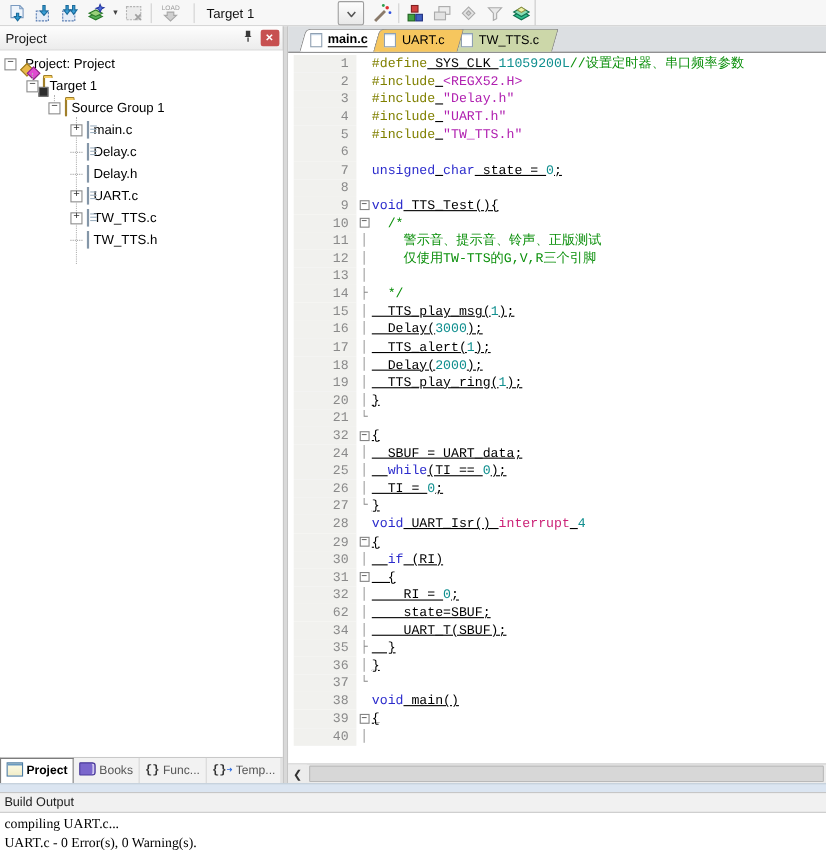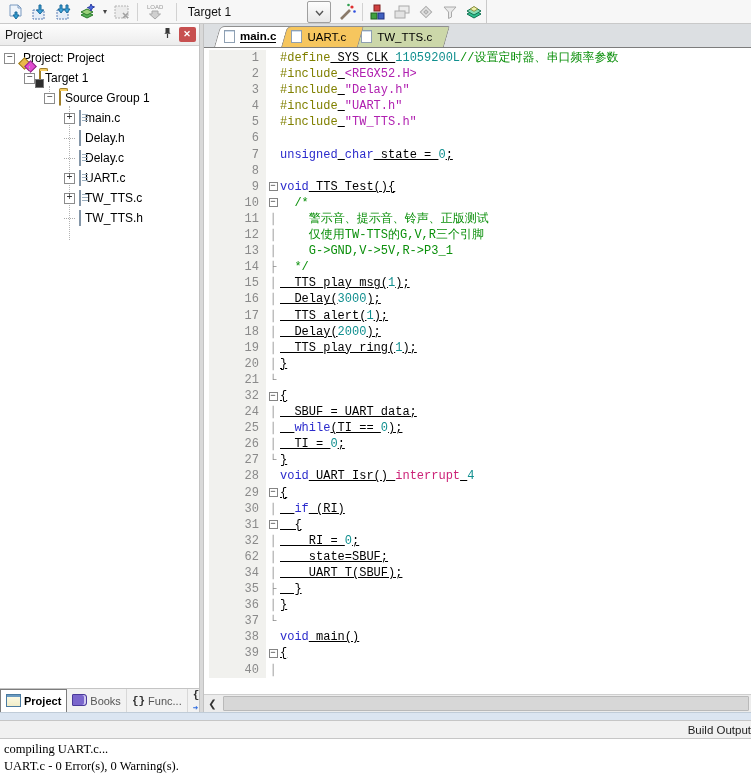--- a/index.html
+++ b/index.html
@@ -14,21 +14,21 @@
   .tbtn{width:24px;height:22px;display:flex;align-items:center;justify-content:center;flex:0 0 auto;}
   .tbtn svg{display:block}
   .tsep{width:1px;height:18px;background:#d2d2d2;margin:0 3px;flex:0 0 auto;}
   .tcaret{width:10px;height:22px;display:flex;align-items:center;justify-content:center;color:#444;font-size:8px;}
   .combo{width:122px;height:20px;display:flex;align-items:center;padding-left:8px;color:#111;}
   .combo-btn{width:22px;height:20px;border:1px solid #9f9f9f;background:linear-gradient(#fdfdfd,#e8e8e8);
              display:flex;align-items:center;justify-content:center;border-radius:2px;margin-right:4px;}
 
   
   #main{position:absolute;left:0;top:24px;width:751px;height:688px;display:flex;}
-  #left{width:199px;display:flex;flex-direction:column;background:#fff;box-sizing:border-box;}
+  #left{width:257px;display:flex;flex-direction:column;background:#fff;box-sizing:border-box;}
   #vsplit{width:5px;background:#d9d9d9;border-left:1px solid #c2c2c2;border-right:1px solid #c2c2c2;box-sizing:border-box;}
   #editor{flex:1;display:flex;flex-direction:column;min-width:0;}
 
   
   .panel-header{height:21px;background:linear-gradient(#fdfdfd,#ececec);border-bottom:1px solid #cfcfcf;
                 display:flex;align-items:center;padding:0 3px 0 5px;}
   .panel-title{flex:1;color:#1a1a1a;}
   .ph-btn{width:18px;height:16px;display:flex;align-items:center;justify-content:center;margin-left:2px;}
   .close-btn{width:17px;height:15px;background:var(--close,#C75050);border-radius:2px;color:#fff;
              font-size:9px;font-weight:bold;line-height:15px;text-align:center;}
@@ -99,21 +99,21 @@
   
   .hscroll{height:17px;background:#ececec;border-top:1px solid #cfcfcf;display:flex;align-items:center;}
   .sb-btn{width:17px;height:100%;display:flex;align-items:center;justify-content:center;color:#333;
           font-size:10px;background:#ececec;}
   .sb-thumb{flex:1;height:13px;margin:0 2px;background:#d7d7d7;border:1px solid #b9b9b9;border-radius:1px;}
 
   
   #build{position:absolute;left:0;top:712px;width:751px;height:68px;display:flex;flex-direction:column;}
   .hsplit{height:7px;background:#dbe5f1;border-top:1px solid #c0ccd8;}
   .bo-header{height:17px;background:#f1f1f1;border-top:1px solid #c6c6c6;border-bottom:1px solid #c6c6c6;
-             display:flex;align-items:center;padding-left:4px;font-size:11.5px;color:#222;justify-content:flex-end;}
+             display:flex;align-items:center;padding-left:4px;font-size:11.5px;color:#222;}
   .bo-body{flex:1;background:#fff;font-family:Liberation Serif, serif;font-size:12.5px;
            padding:2px 0 0 4px;line-height:17px;}
 </style>
 </head>
 <body>
 
 <div id="app">
 
   <div id="toolbar">
     <div class="tbwrap">
@@ -273,28 +273,28 @@
           </div>
           <div class="trow">
             <span class="tindent" style="width: 64px;"></span>
             <span class="exp">+</span>
             <span class="ticon"><span class="page c"></span></span>
             <span class="tlabel">main.c</span>
           </div>
           <div class="trow">
             <span class="tindent" style="width: 64px;"></span>
             <span class="stub"></span>
+            <span class="ticon"><span class="page c"></span></span>
+            <span class="tlabel">Delay.c</span>
+          </div>
+          <div class="trow">
+            <span class="tindent" style="width: 64px;"></span>
+            <span class="stub"></span>
             <span class="ticon"><span class="page"></span></span>
             <span class="tlabel">Delay.h</span>
-          </div>
-          <div class="trow">
-            <span class="tindent" style="width: 64px;"></span>
-            <span class="stub"></span>
-            <span class="ticon"><span class="page c"></span></span>
-            <span class="tlabel">Delay.c</span>
           </div>
           <div class="trow">
             <span class="tindent" style="width: 64px;"></span>
             <span class="exp">+</span>
             <span class="ticon"><span class="page c"></span></span>
             <span class="tlabel">UART.c</span>
           </div>
           <div class="trow">
             <span class="tindent" style="width: 64px;"></span>
             <span class="exp">+</span>
@@ -420,21 +420,20 @@
           <div class="cl">
             <span class="lm"></span>
             <span class="ln">12</span>
             <span class="fold">│</span>
             <span class="ct"><span class="tok-c">    仅使用TW-TTS的G,V,R三个引脚</span></span>
           </div>
           <div class="cl">
             <span class="lm"></span>
             <span class="ln">13</span>
             <span class="fold">│</span>
-            <span class="ct"><span class="tok-c">    G-&gt;GND,V-&gt;5V,R-&gt;P3_1</span></span>
           </div>
           <div class="cl">
             <span class="lm"></span>
             <span class="ln">14</span>
             <span class="fold">├</span>
             <span class="ct"><span class="tok-c">  */</span></span>
           </div>
           <div class="cl">
             <span class="lm"></span>
             <span class="ln">15</span>

